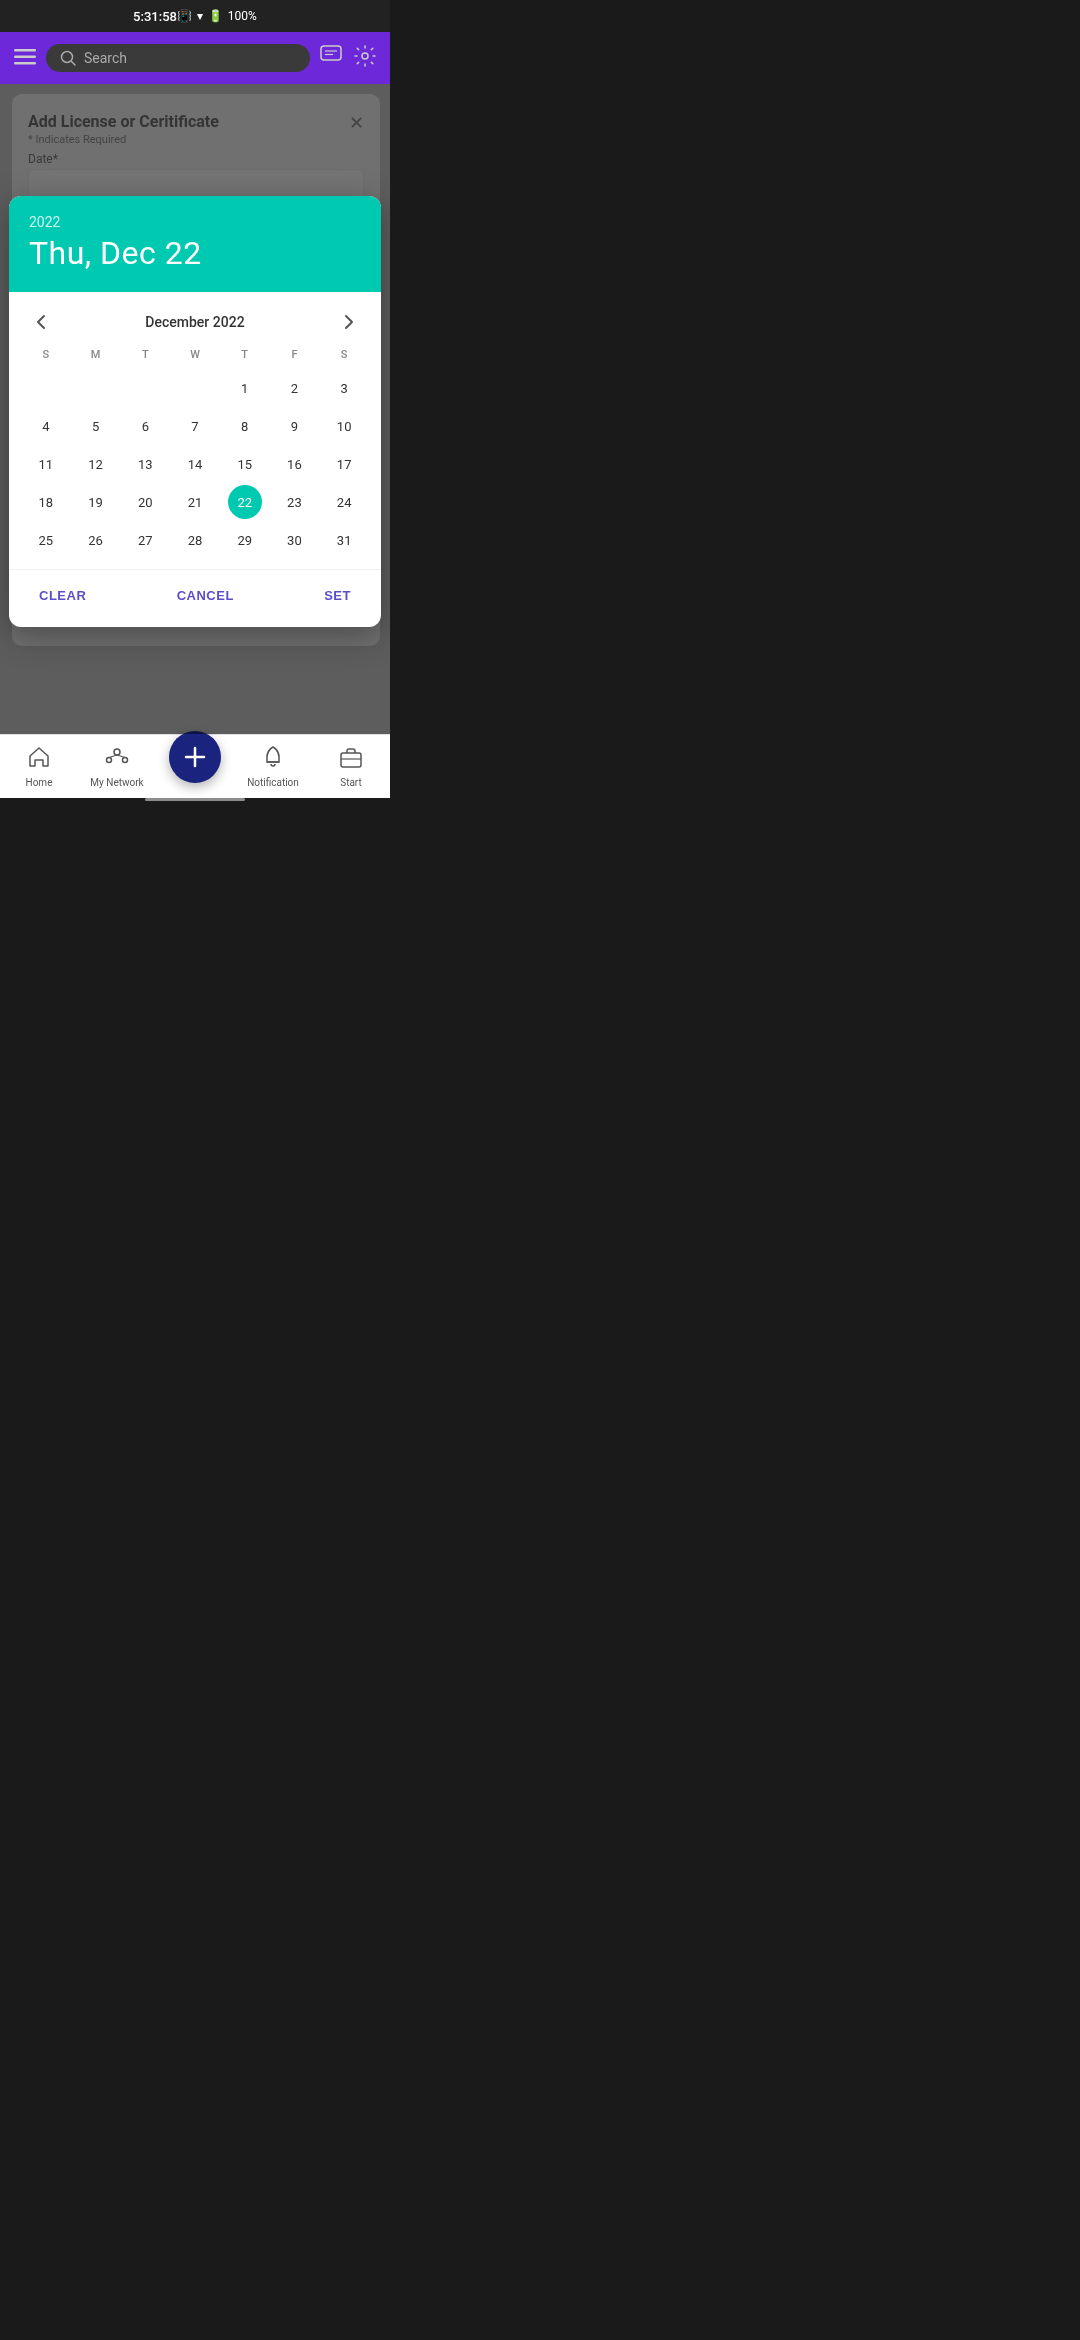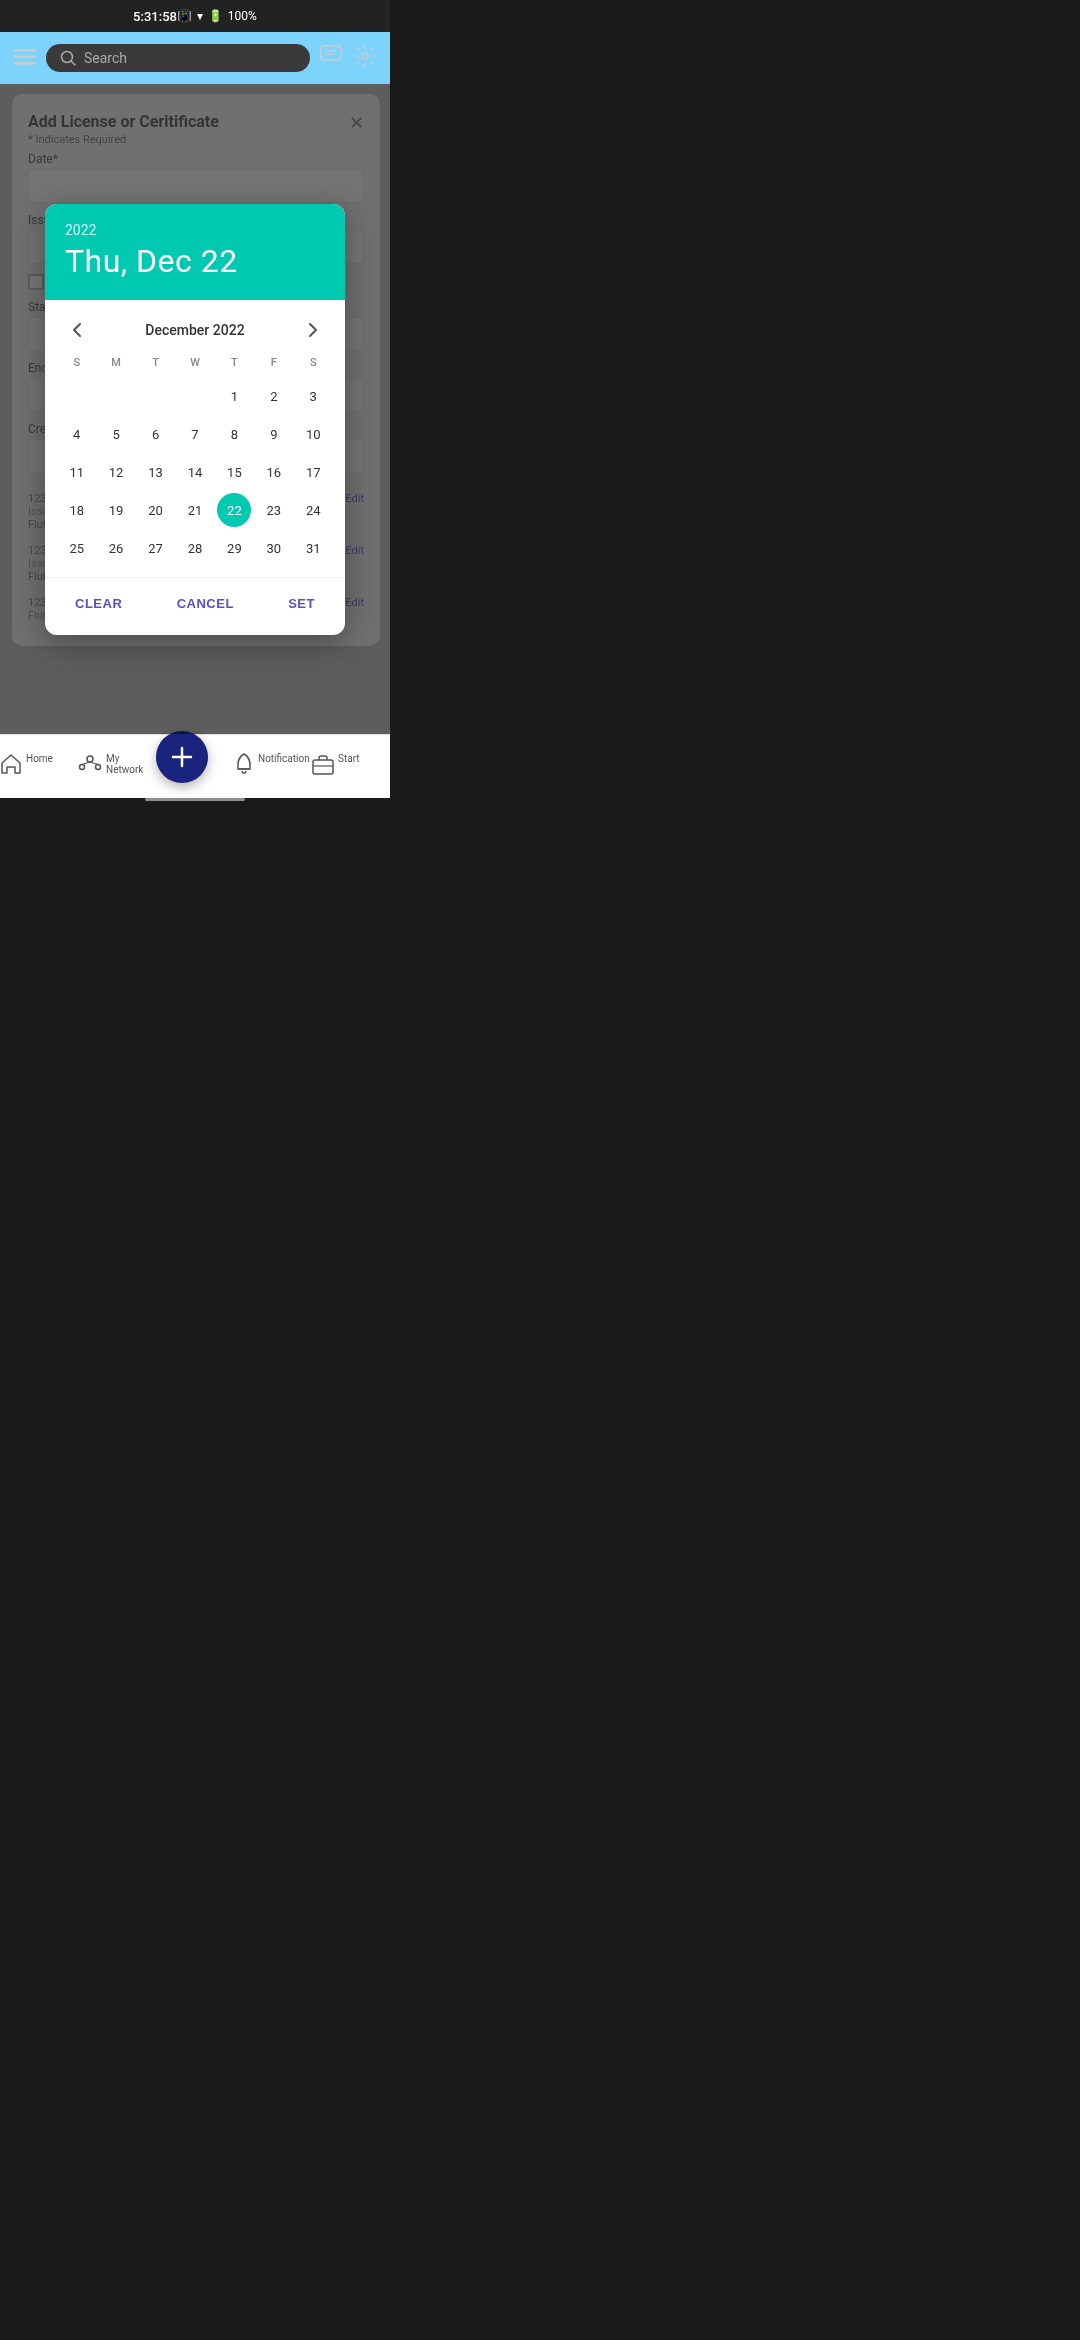--- a/index.html
+++ b/index.html
@@ -31,21 +31,21 @@
     .status-icons {
       display: flex;
       align-items: center;
       gap: 5px;
       color: #fff;
       font-size: 12px;
     }
 
     
     .app-bar {
-      background: #7dd3fc;
+      background: #6d28d9;
       display: flex;
       align-items: center;
       padding: 10px 14px;
       gap: 10px;
       height: 52px;
     }
     .app-bar-menu {
       color: #ccc;
       font-size: 20px;
       cursor: pointer;
@@ -74,24 +74,24 @@
     .overlay {
       position: absolute;
       top: 0; left: 0; right: 0; bottom: 0;
       background: rgba(0,0,0,0.45);
       z-index: 10;
     }
 
     
     .date-picker {
       position: absolute;
-      top: 120px;
+      top: 112px;
       left: 50%;
       transform: translateX(-50%);
-      width: 300px;
+      width: 372px;
       background: #fff;
       border-radius: 12px;
       overflow: hidden;
       z-index: 20;
       box-shadow: 0 8px 32px rgba(0,0,0,0.35);
     }
 
     
     .dp-header {
       background: #00c9b1;
@@ -198,22 +198,22 @@
       background: #fff;
       display: flex;
       align-items: center;
       justify-content: space-around;
       height: 64px;
       border-top: 1px solid #e0e0e0;
       position: relative;
     }
     .nav-item {
       display: flex;
-      flex-direction: row;
-      align-items: flex-start;
+      flex-direction: column;
+      align-items: center;
       gap: 4px;
       cursor: pointer;
       flex: 1;
     }
     .nav-icon {
       font-size: 22px;
       color: #555;
     }
     .nav-label {
       font-size: 10px;

